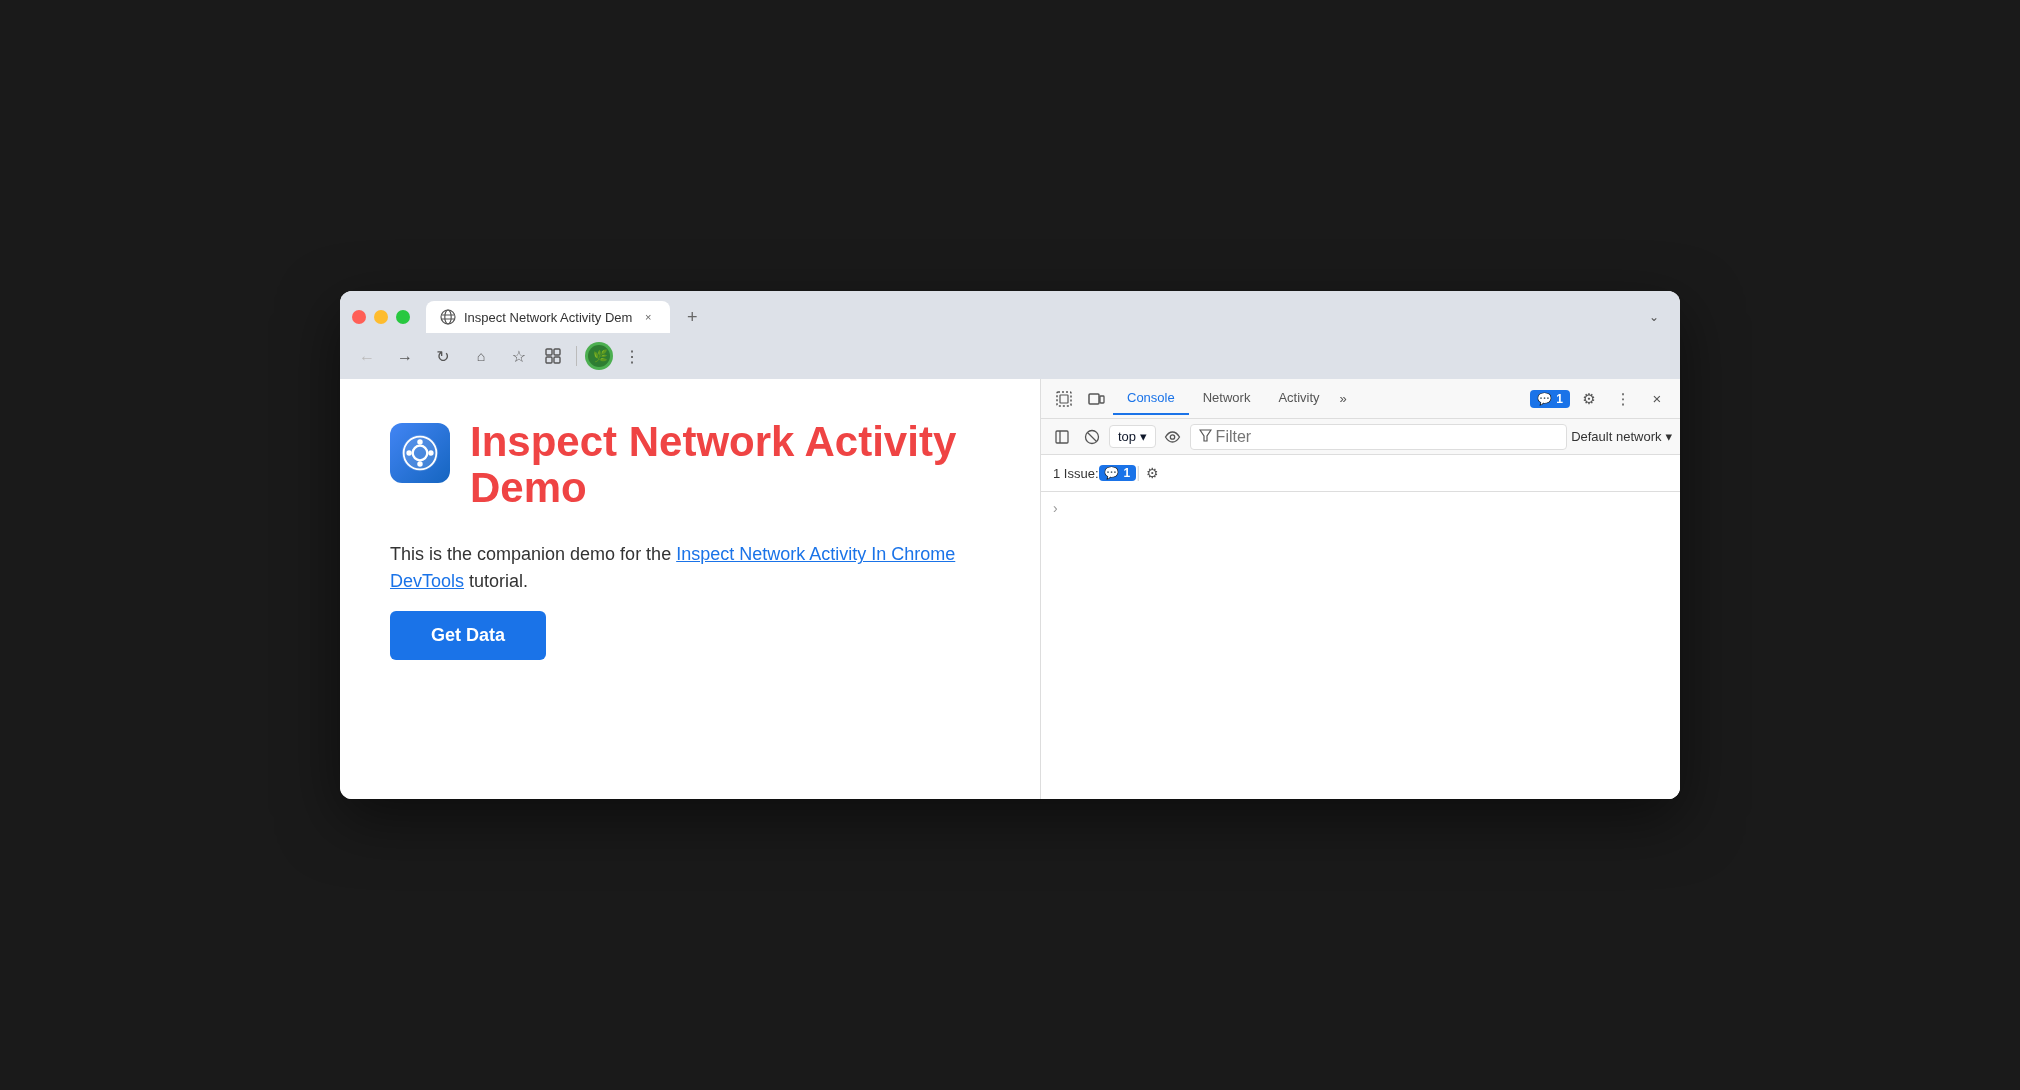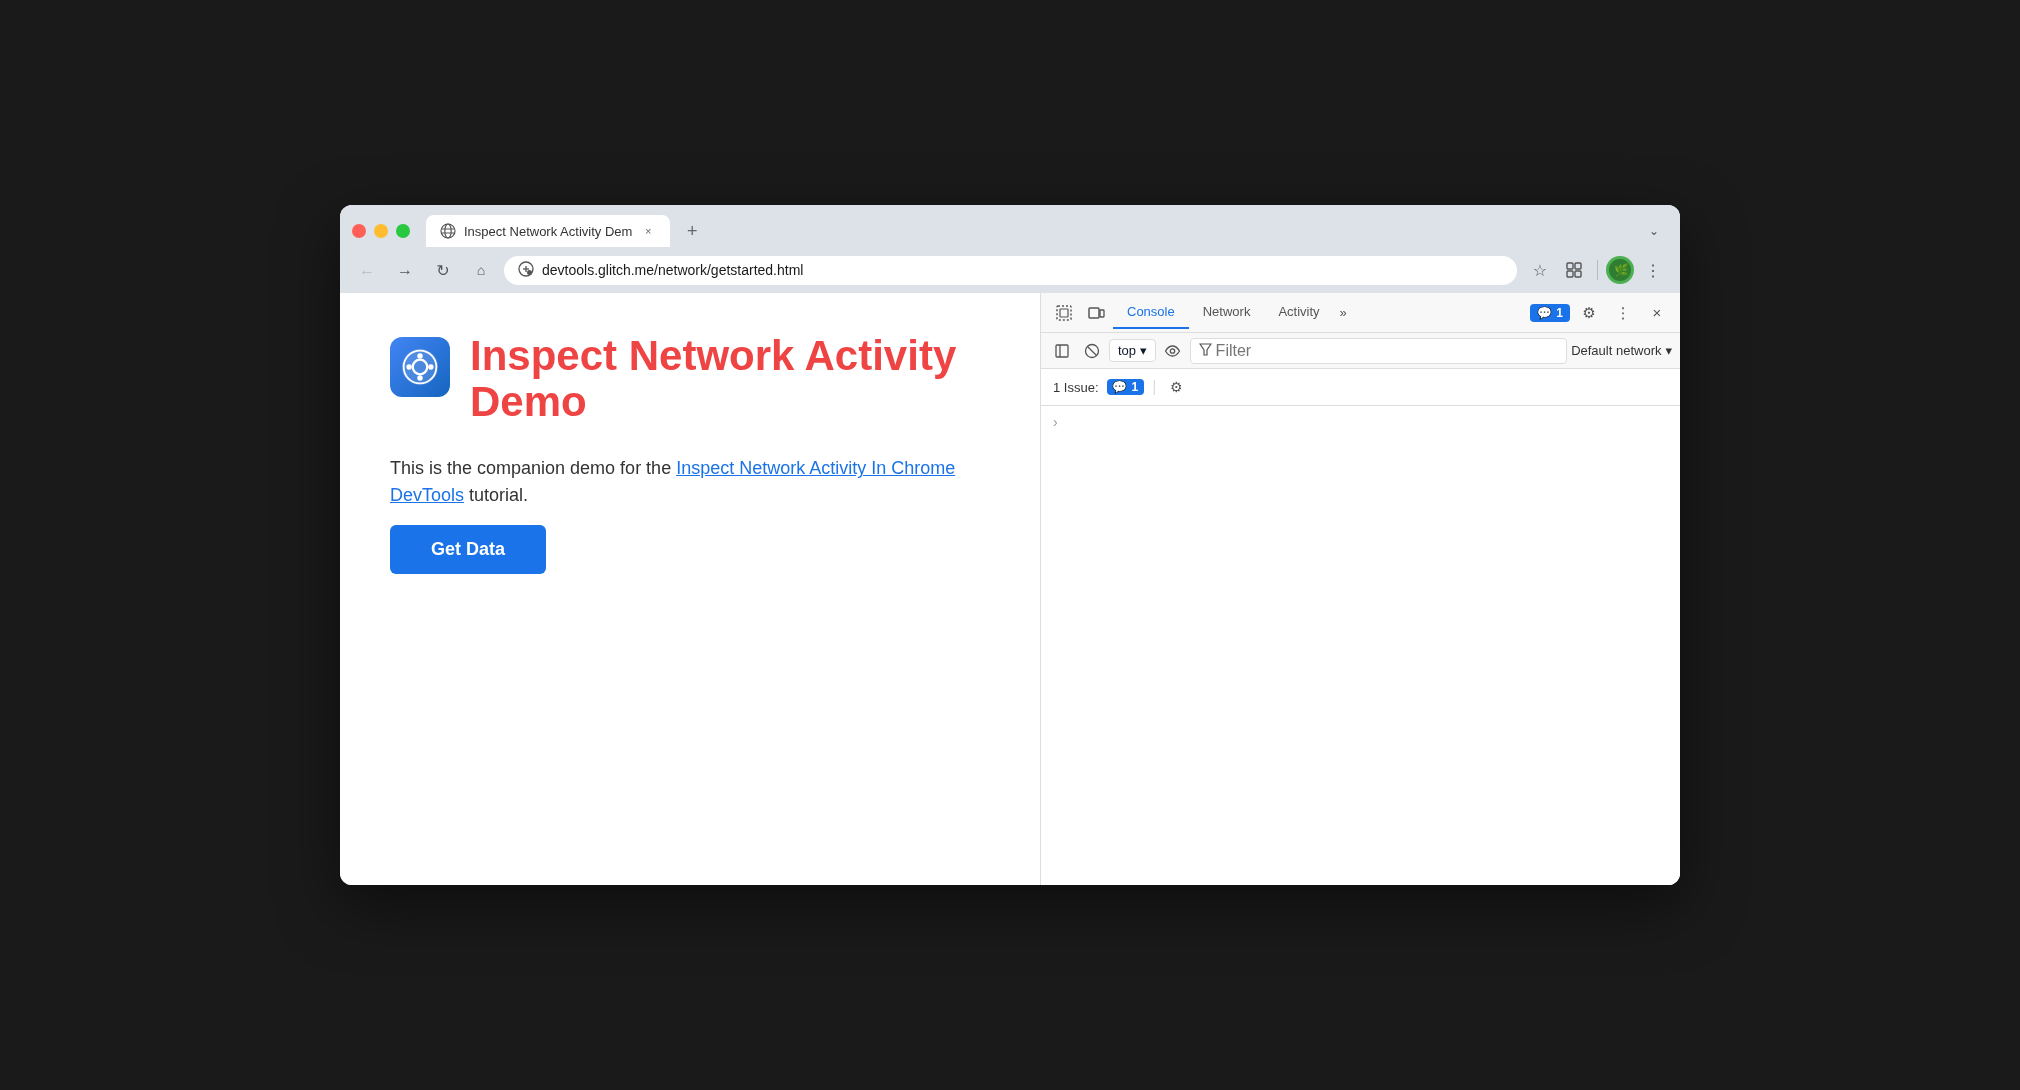--- a/index.html
+++ b/index.html
@@ -7,21 +7,21 @@
       background: #1a1a1a;
       display: flex;
       justify-content: center;
       align-items: center;
       min-height: 100vh;
       font-family: -apple-system, BlinkMacSystemFont, 'Segoe UI', sans-serif;
     }
 
     .browser-window {
       width: 1340px;
-      height: 680px;
+      height: 508px;
       background: #fff;
       border-radius: 12px;
       overflow: hidden;
       box-shadow: 0 20px 60px rgba(0,0,0,0.5);
       display: flex;
       flex-direction: column;
     }
 
     
     .browser-chrome {
@@ -408,21 +408,20 @@
       cursor: pointer;
       white-space: nowrap;
     }
 
     
     .issues-bar {
       display: flex;
       align-items: center;
       padding: 6px 12px;
       border-bottom: 1px solid #ddd;
-      gap: 8px;
       font-size: 13px;
       color: #333;
     }
 
     .issues-badge {
       display: flex;
       align-items: center;
       gap: 4px;
       background: #1a73e8;
       color: #fff;
@@ -508,31 +507,20 @@
       <div class="nav-btn">
         <span>→</span>
       </div>
       <div class="nav-btn">
         <span>↻</span>
       </div>
       <div class="nav-btn">
         <span style="font-size:14px;">⌂</span>
       </div>
 
-      <div class="address-bar">
-        <span class="address-icon">
-          <svg width="16" height="16" viewBox="0 0 16 16" fill="none">
-            <circle cx="8" cy="8" r="7" stroke="#555" stroke-width="1.3" fill="none"></circle>
-            <line x1="5" y1="8" x2="11" y2="8" stroke="#555" stroke-width="1.3"></line>
-            <line x1="8" y1="5" x2="8" y2="11" stroke="#555" stroke-width="1.3"></line>
-            <circle cx="11.5" cy="11.5" r="2.5" fill="#555"></circle>
-          </svg>
-        </span>
-        <span class="address-text">devtools.glitch.me/network/getstarted.html</span>
-      </div>
 
       <div class="nav-actions">
         <div class="nav-action-btn">
           <span>☆</span>
         </div>
         <div class="nav-action-btn">
           <svg width="20" height="20" viewBox="0 0 20 20" fill="none">
             <rect x="3" y="3" width="6" height="6" rx="1" stroke="#555" stroke-width="1.4" fill="none"></rect>
             <rect x="11" y="3" width="6" height="6" rx="1" stroke="#555" stroke-width="1.4" fill="none"></rect>
             <rect x="3" y="11" width="6" height="6" rx="1" stroke="#555" stroke-width="1.4" fill="none"></rect>

